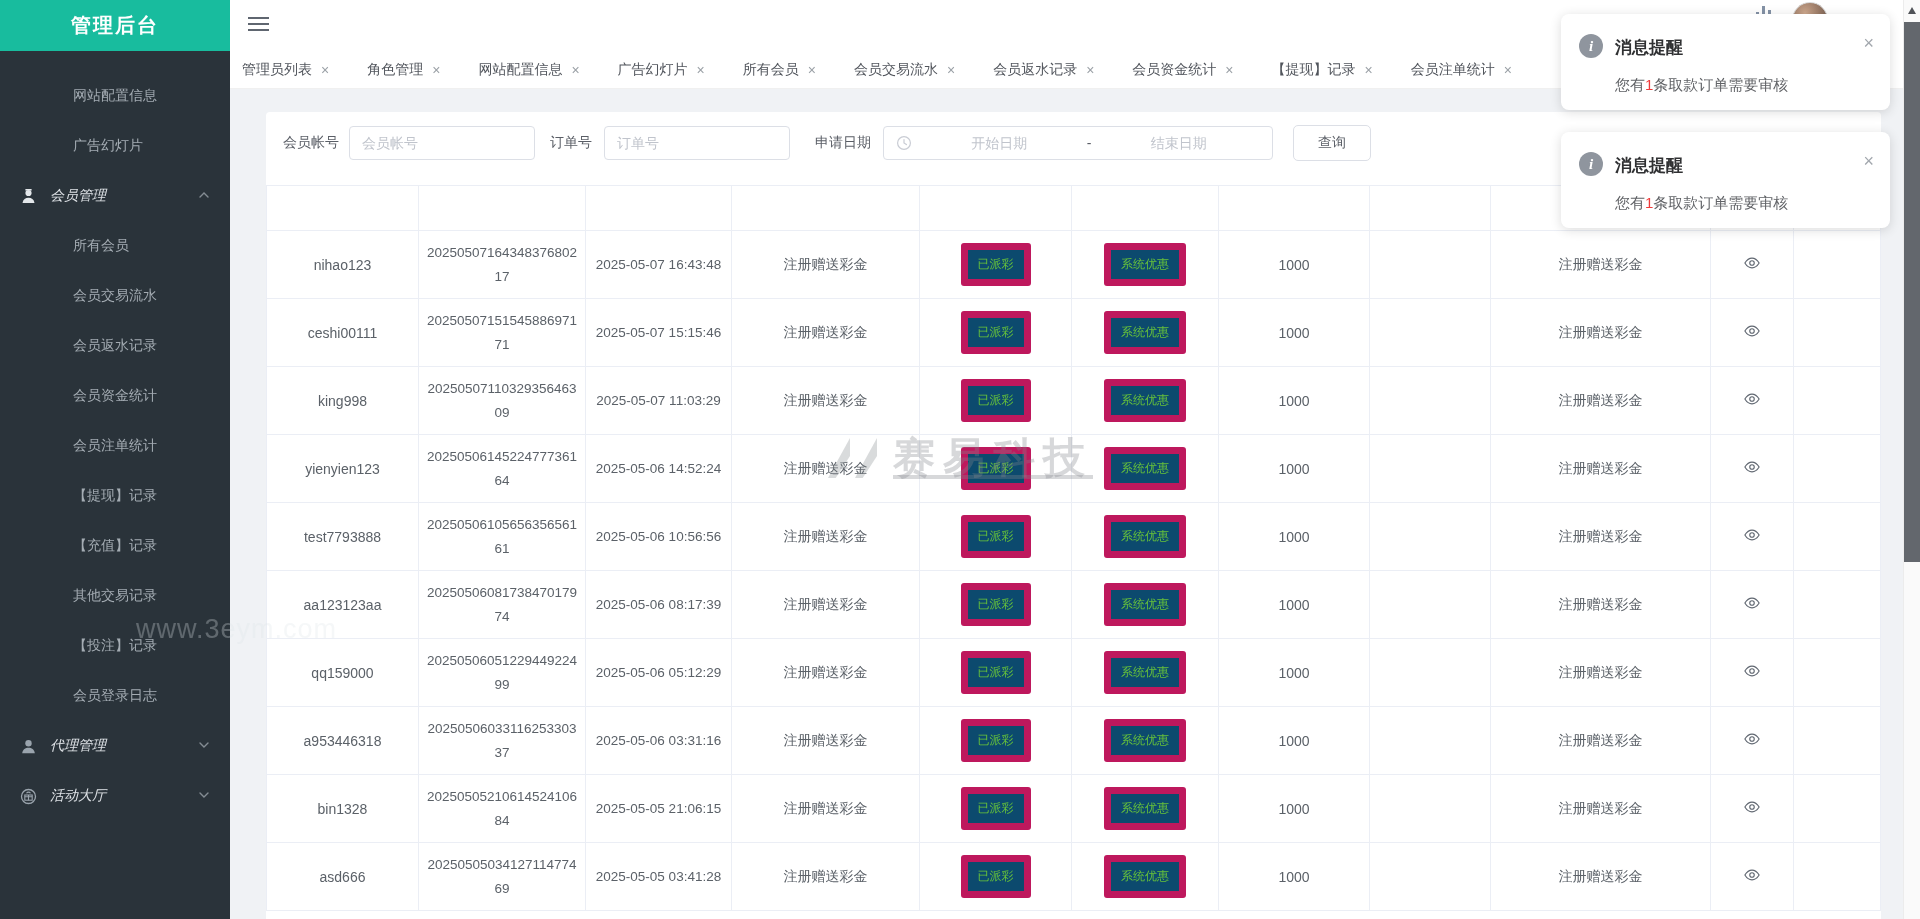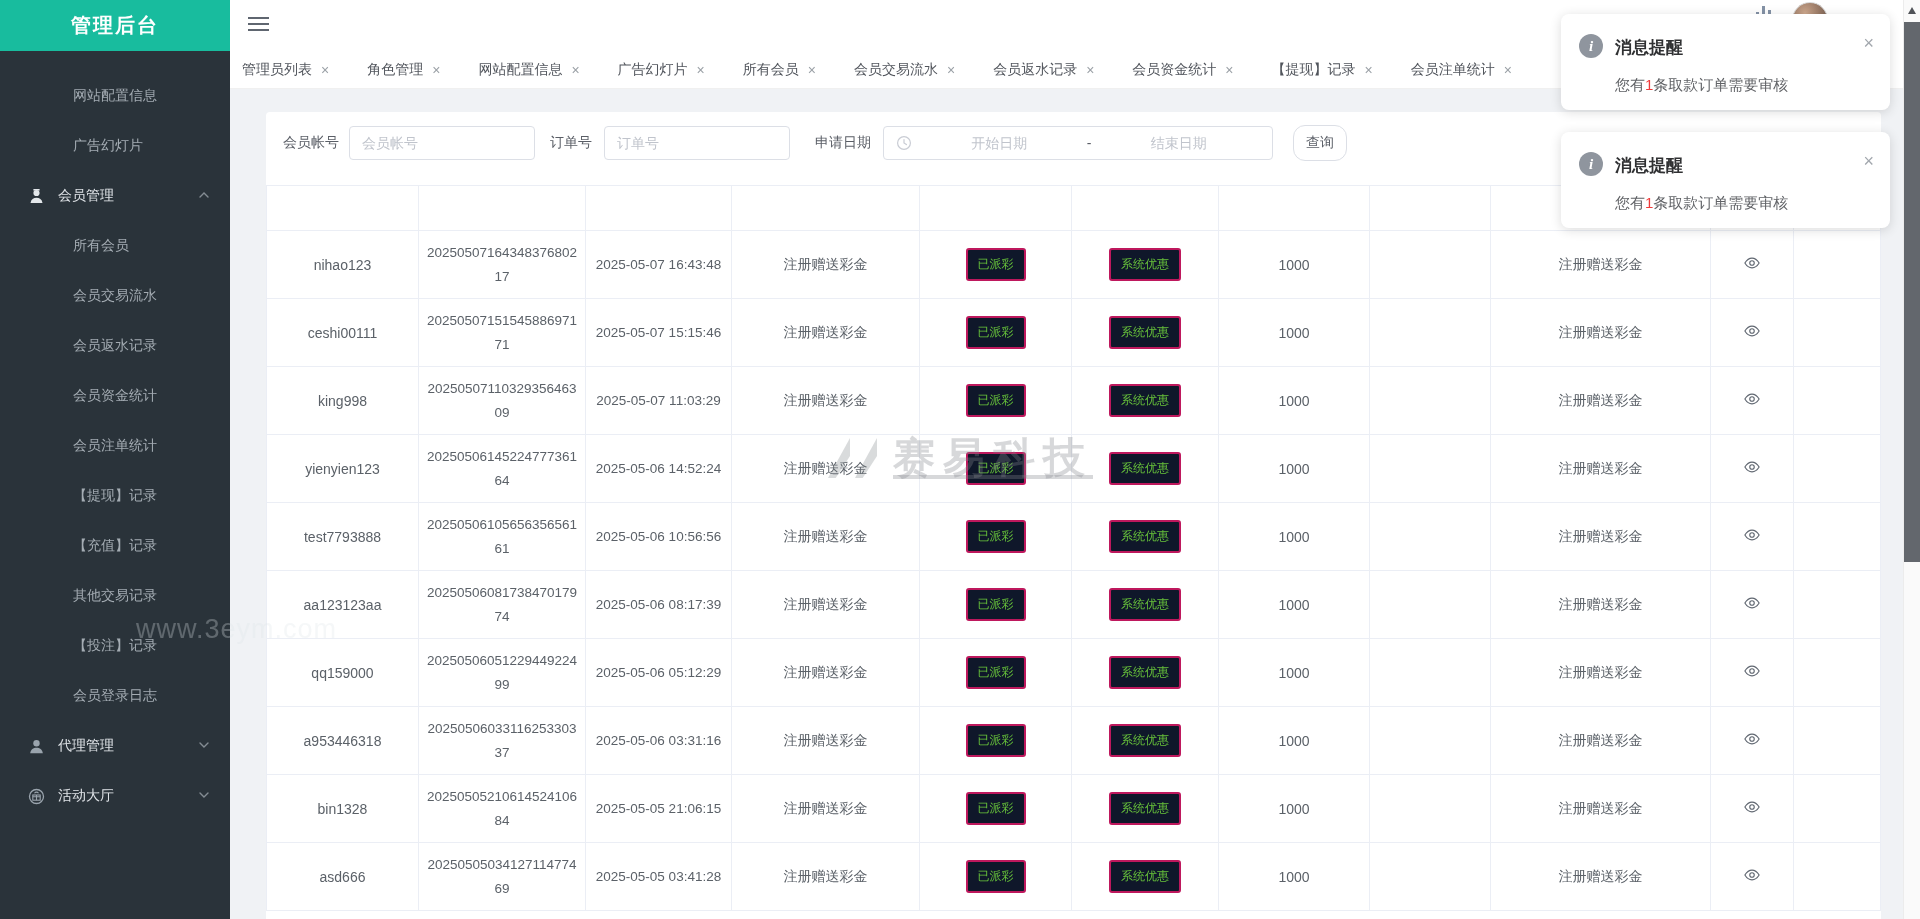--- a/index.html
+++ b/index.html
@@ -8,21 +8,21 @@
   .stage{position:relative;width:1920px;height:919px;overflow:hidden;}
 
   
   .sidebar{position:absolute;left:0;top:0;width:230px;height:100%;background:#2a333a;z-index:2;}
   .logo{height:51px;background:#18bc9e;color:#fff;font-size:20px;font-weight:bold;
         display:flex;align-items:center;justify-content:center;letter-spacing:2px;}
   .nav{padding-top:20px;}
   .nav-entry{height:50px;display:flex;align-items:center;font-size:14px;color:#a4acb3;
              cursor:pointer;position:relative;}
   .nav-entry.item{padding-left:73px;}
-  .nav-entry.section{padding-left:28px;color:#dfe3e7;}
+  .nav-entry.section{padding-left:20px;color:#dfe3e7;font-style:italic;}
   .nav-entry.active{background:#3e4951;color:#fff;}
   .nav-entry .ico{display:none;width:17px;height:17px;margin-right:13px;align-items:center;justify-content:center;}
   .nav-entry .ico.show{display:flex;}
   .nav-entry .chev{display:none;position:absolute;right:20px;top:17px;width:12px;height:12px;}
   .nav-entry.section .chev{display:block;}
   .nav-entry.collapsed .chev svg{transform:rotate(180deg);}
 
   
   .topbar{position:absolute;left:230px;top:0;right:0;height:52px;background:#fff;
           border-bottom:1px solid #f2f3f5;z-index:3;}
@@ -51,32 +51,32 @@
   .flabel{white-space:nowrap;}
   .txt-input{width:186px;height:34px;border:1px solid #dcdfe6;border-radius:4px;
              padding:0 12px;font-size:14px;color:#5a5e66;outline:none;box-sizing:border-box;}
   .txt-input::placeholder{color:#c0c4cc;}
   .datebox{width:390px;height:34px;border:1px solid #dcdfe6;border-radius:4px;display:flex;
            align-items:center;box-sizing:border-box;padding:0 12px;}
   .datebox .clock{width:16px;height:16px;margin-right:6px;}
   .d-input{flex:1;border:none;outline:none;text-align:center;font-size:14px;color:#5a5e66;min-width:0;}
   .d-input::placeholder{color:#c0c4cc;}
   .d-sep{color:#5a5e66;padding:0 6px;}
-  .search-btn{width:54px;height:36px;border:1px solid #dcdfe6;border-radius:12px;background:#fff;
+  .search-btn{width:78px;height:36px;border:1px solid #dcdfe6;border-radius:5px;background:#fff;
               color:#5a5e66;font-size:14px;margin-left:20px;cursor:pointer;}
 
   
   table.grid{margin-top:24px;width:100%;border-collapse:collapse;table-layout:fixed;}
   .grid th{height:42px;font-weight:normal;color:#8f959e;font-size:14px;
            border:1px solid #ebeef5;background:#fff;}
   .grid td{height:67px;text-align:center;color:#5b6168;font-size:14px;
            border:1px solid #ebeef5;padding:0 6px;vertical-align:middle;}
   .grid .wrapnum{font-size:13.5px;word-break:break-all;line-height:24px;}
   .badge{display:inline-block;padding:6px 10px;font-size:12px;border-radius:3px;
-         background:#0f172a;border:2px solid #be185d;color:#67c23a;white-space:nowrap;}
+         background:#0c4a6e;border:7px solid #be185d;color:#67c23a;white-space:nowrap;}
   .eye{width:18px;height:18px;display:inline-block;cursor:pointer;}
 
   
   .toasts{position:absolute;left:1561px;top:14px;width:329px;display:flex;
           flex-direction:column;gap:22px;z-index:50;}
   .toast{position:relative;height:96px;background:#fff;border-radius:8px;
          box-shadow:0 2px 12px rgba(0,0,0,.14);}
   .t-ico{position:absolute;left:18px;top:20px;width:24px;height:24px;border-radius:50%;
          background:#8f959e;color:#fff;font-family:"Liberation Serif","DejaVu Serif",serif;
          font-style:italic;font-weight:bold;font-size:15px;display:flex;align-items:center;justify-content:center;}

